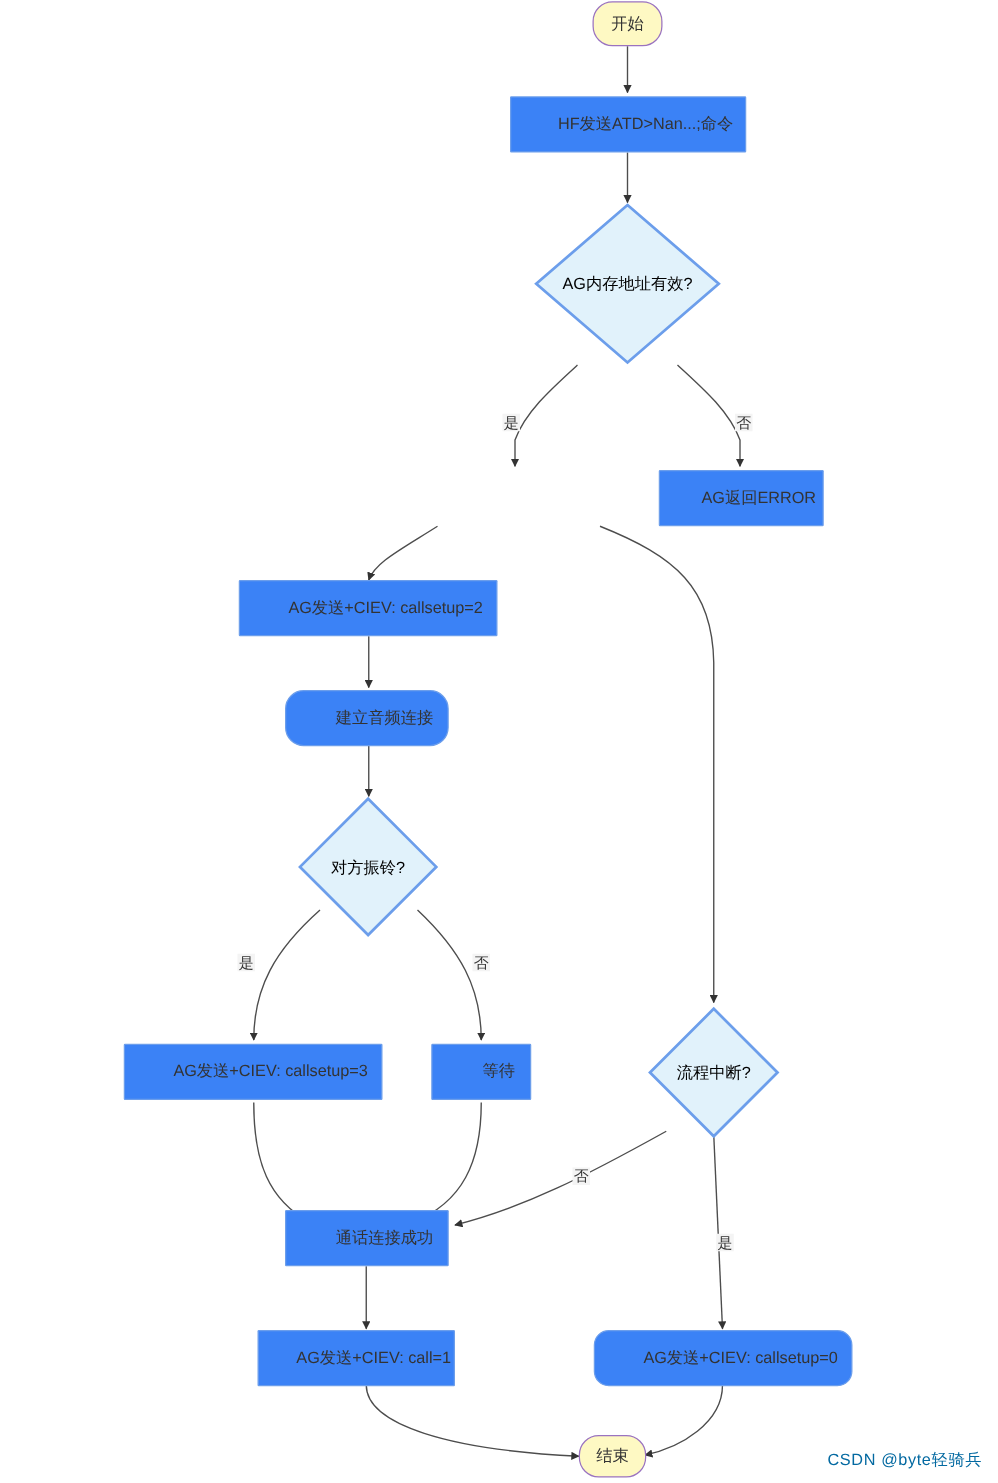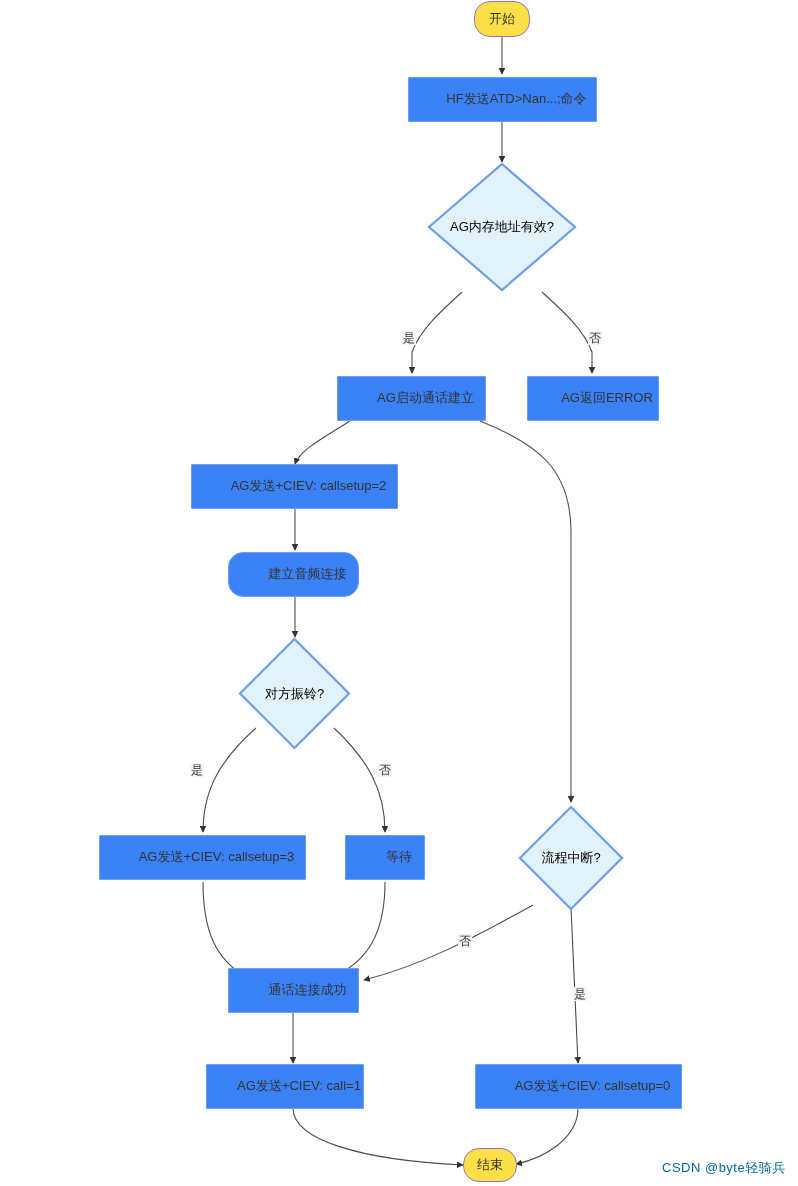--- a/index.html
+++ b/index.html
@@ -36,21 +36,21 @@
     line-height: 1.25;
     white-space: nowrap;
   }
   .node.process {
     background: #3b82f6;
     border: 1.4px solid #6C9EEB;
     border-radius: 1px;
     padding-left: 28px;
   }
   .node.terminal {
-    background: #fde047;
+    background: #fef9c3;
     border: 1.5px solid #9A73C0;
     border-radius: 16px;
     font-size: 13px;
   }
   .diamond-wrap {
     position: absolute;
   }
   .diamond-shape {
     position: absolute;
     left: 0;
@@ -146,23 +146,20 @@
     <span>HF发送ATD&gt;Nan...;命令</span>
   </div>
 
   <div class="diamond-wrap" style="left:427px; top:162px; width:150px; height:130px;">
     <svg class="diamond-shape" viewBox="0 0 150 130">
       <polygon points="75,2 148,65 75,128 2,65" fill="#E1F2FB" stroke="#6C9EEB" stroke-width="2.2"></polygon>
     </svg>
     <div class="diamond-label">AG内存地址有效?</div>
   </div>
 
-  <div class="node process" style="left:337px; top:376px; width:149px; height:45px;">
-    <span>AG启动通话建立</span>
-  </div>
 
   <div class="node process" style="left:527px; top:376px; width:132px; height:45px;">
     <span>AG返回ERROR</span>
   </div>
 
   <div class="node process" style="left:191px; top:464px; width:207px; height:45px;">
     <span>AG发送+CIEV: callsetup=2</span>
   </div>
 
   <div class="node process" style="left:228px; top:552px; width:131px; height:45px;border-radius:15px;">
@@ -192,21 +189,21 @@
   </div>
 
   <div class="node process" style="left:228px; top:968px; width:131px; height:45px;">
     <span>通话连接成功</span>
   </div>
 
   <div class="node process" style="left:206px; top:1064px; width:158px; height:45px;">
     <span>AG发送+CIEV: call=1</span>
   </div>
 
-  <div class="node process" style="left:475px; top:1064px; width:207px; height:45px;">
+  <div class="node process" style="left:475px; top:1064px; width:207px; height:45px;border-radius:12px;">
     <span>AG发送+CIEV: callsetup=0</span>
   </div>
 
   <div class="node terminal" style="left:463px; top:1148px; width:54px; height:34px;">
     <span>结束</span>
   </div>
 
   <div class="edge-label" style="left:402px; top:331px;">
     <span>是</span>
   </div>

